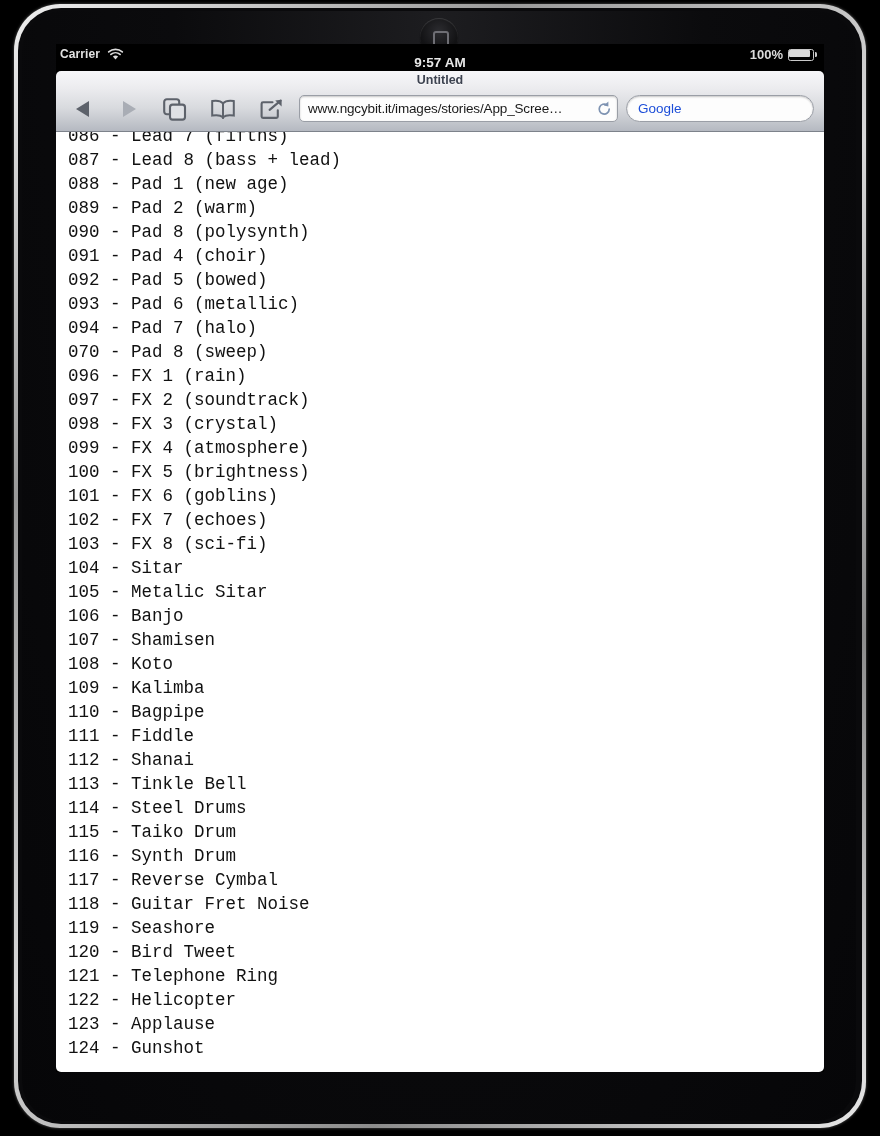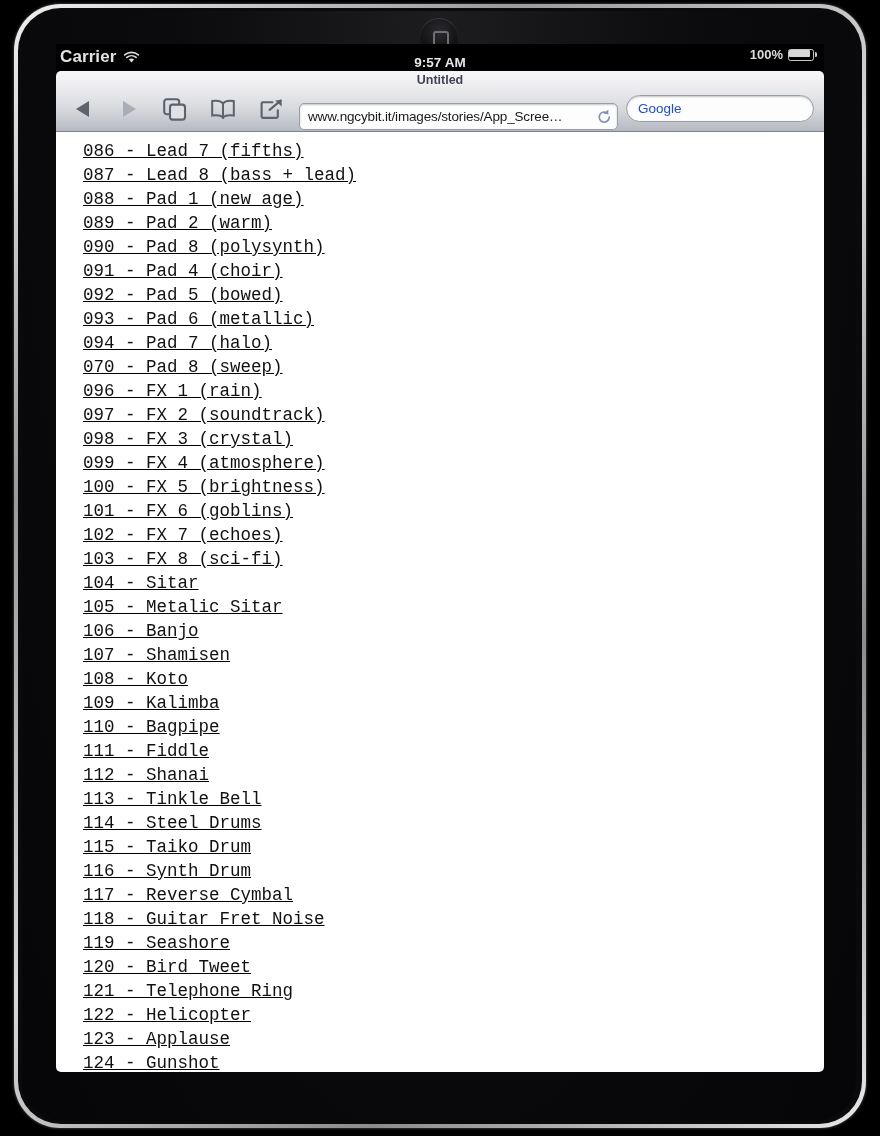--- a/index.html
+++ b/index.html
@@ -86,21 +86,21 @@
     color: #d4d4d4;
   }
   .sb-left {
     position: absolute;
     left: 4px; top: 3px;
     display: flex;
     align-items: center;
     gap: 7px;
   }
   .sb-carrier {
-    font-size: 17px;
+    font-size: 12px;
     font-weight: bold;
     color: #e2e2e2;
     letter-spacing: 0.1px;
   }
   .wifi-icon { display:block; }
   .sb-time {
     position: absolute;
     left: 0; top: 3px;
     width: 768px;
     text-align: center;
@@ -180,21 +180,21 @@
     justify-content: center;
   }
   #ic-back    { left: 10px; }
   #ic-forward { left: 55px; }
   #ic-tabs    { left: 102px; }
   #ic-book    { left: 150px; }
   #ic-share   { left: 198px; }
 
   .url-field {
     position: absolute;
-    left: 243px; top: 14px;
+    left: 243px; top: 6px;
     width: 319px; height: 27px;
     background: #fdfdfd;
     border: 1px solid #9a9ea6;
     border-radius: 5px;
     box-shadow: inset 0 1px 2px rgba(0,0,0,0.22);
     box-sizing: border-box;
     display: flex;
     align-items: center;
   }
   .url-text {
@@ -237,24 +237,23 @@
     width: 768px;
     height: 940px;
     background: #ffffff;
     overflow: hidden;
     border-radius: 0 0 5px 5px;
   }
   .content-list {
     position: absolute;
     left: 12px;
     top: -8px;
-    margin: 15px;
+    margin: 0;
     padding: 0;
     list-style: none;
-    text-decoration: underline;
   }
   .content-list li {
     font-family: "Liberation Mono", "DejaVu Sans Mono", monospace;
     font-size: 17.5px;
     line-height: 24px;
     color: #111111;
     white-space: pre;
     letter-spacing: 0px;
   }
 </style>

